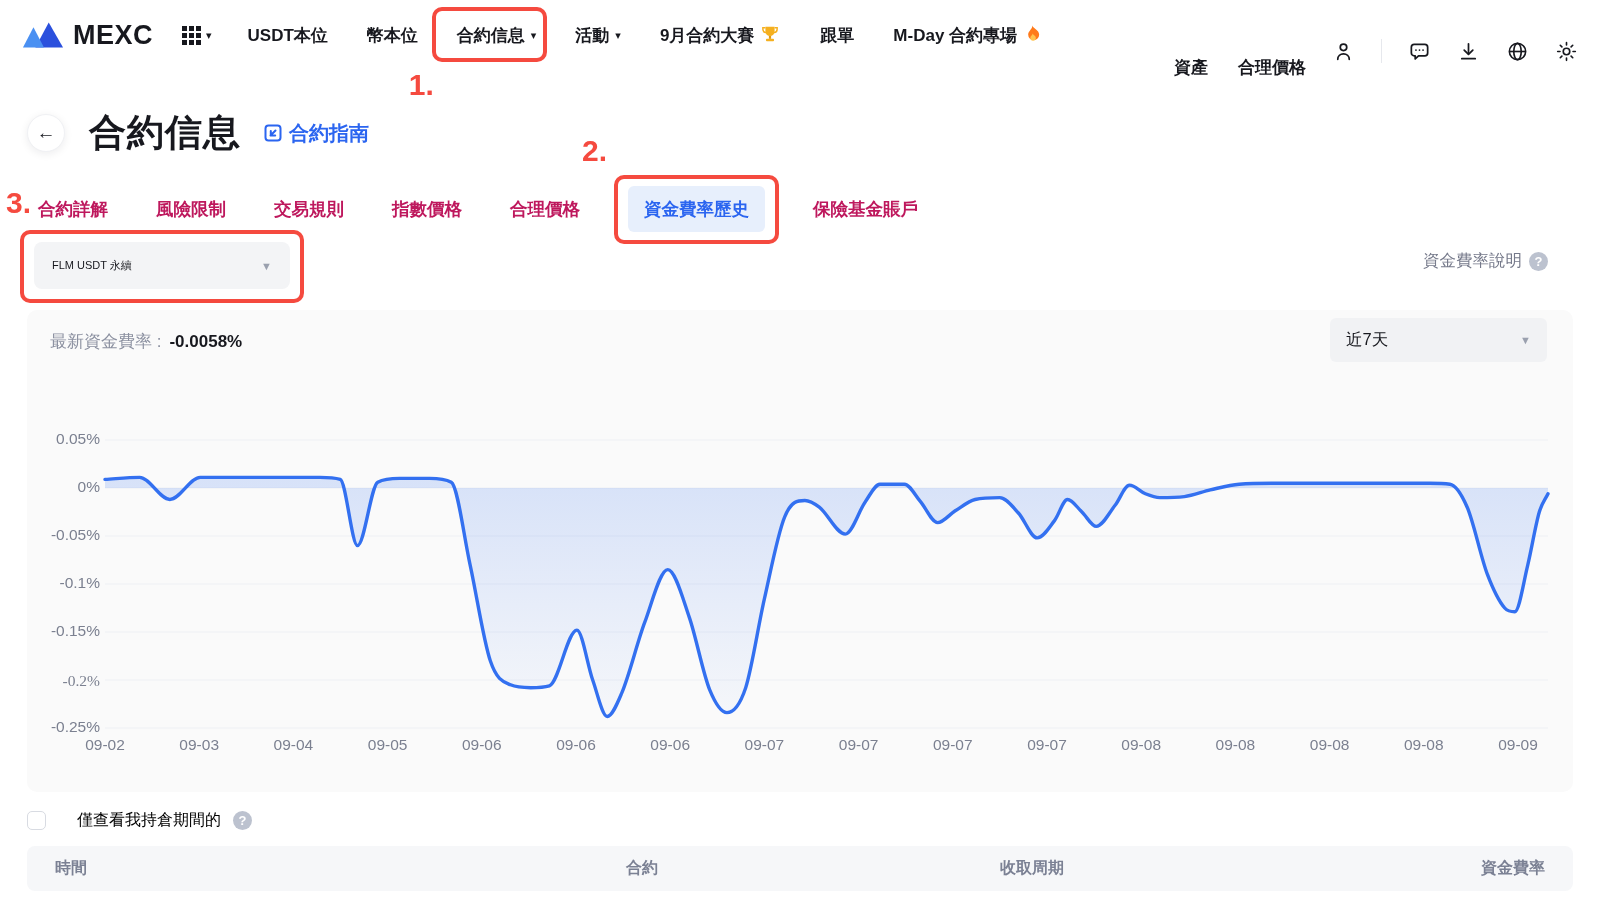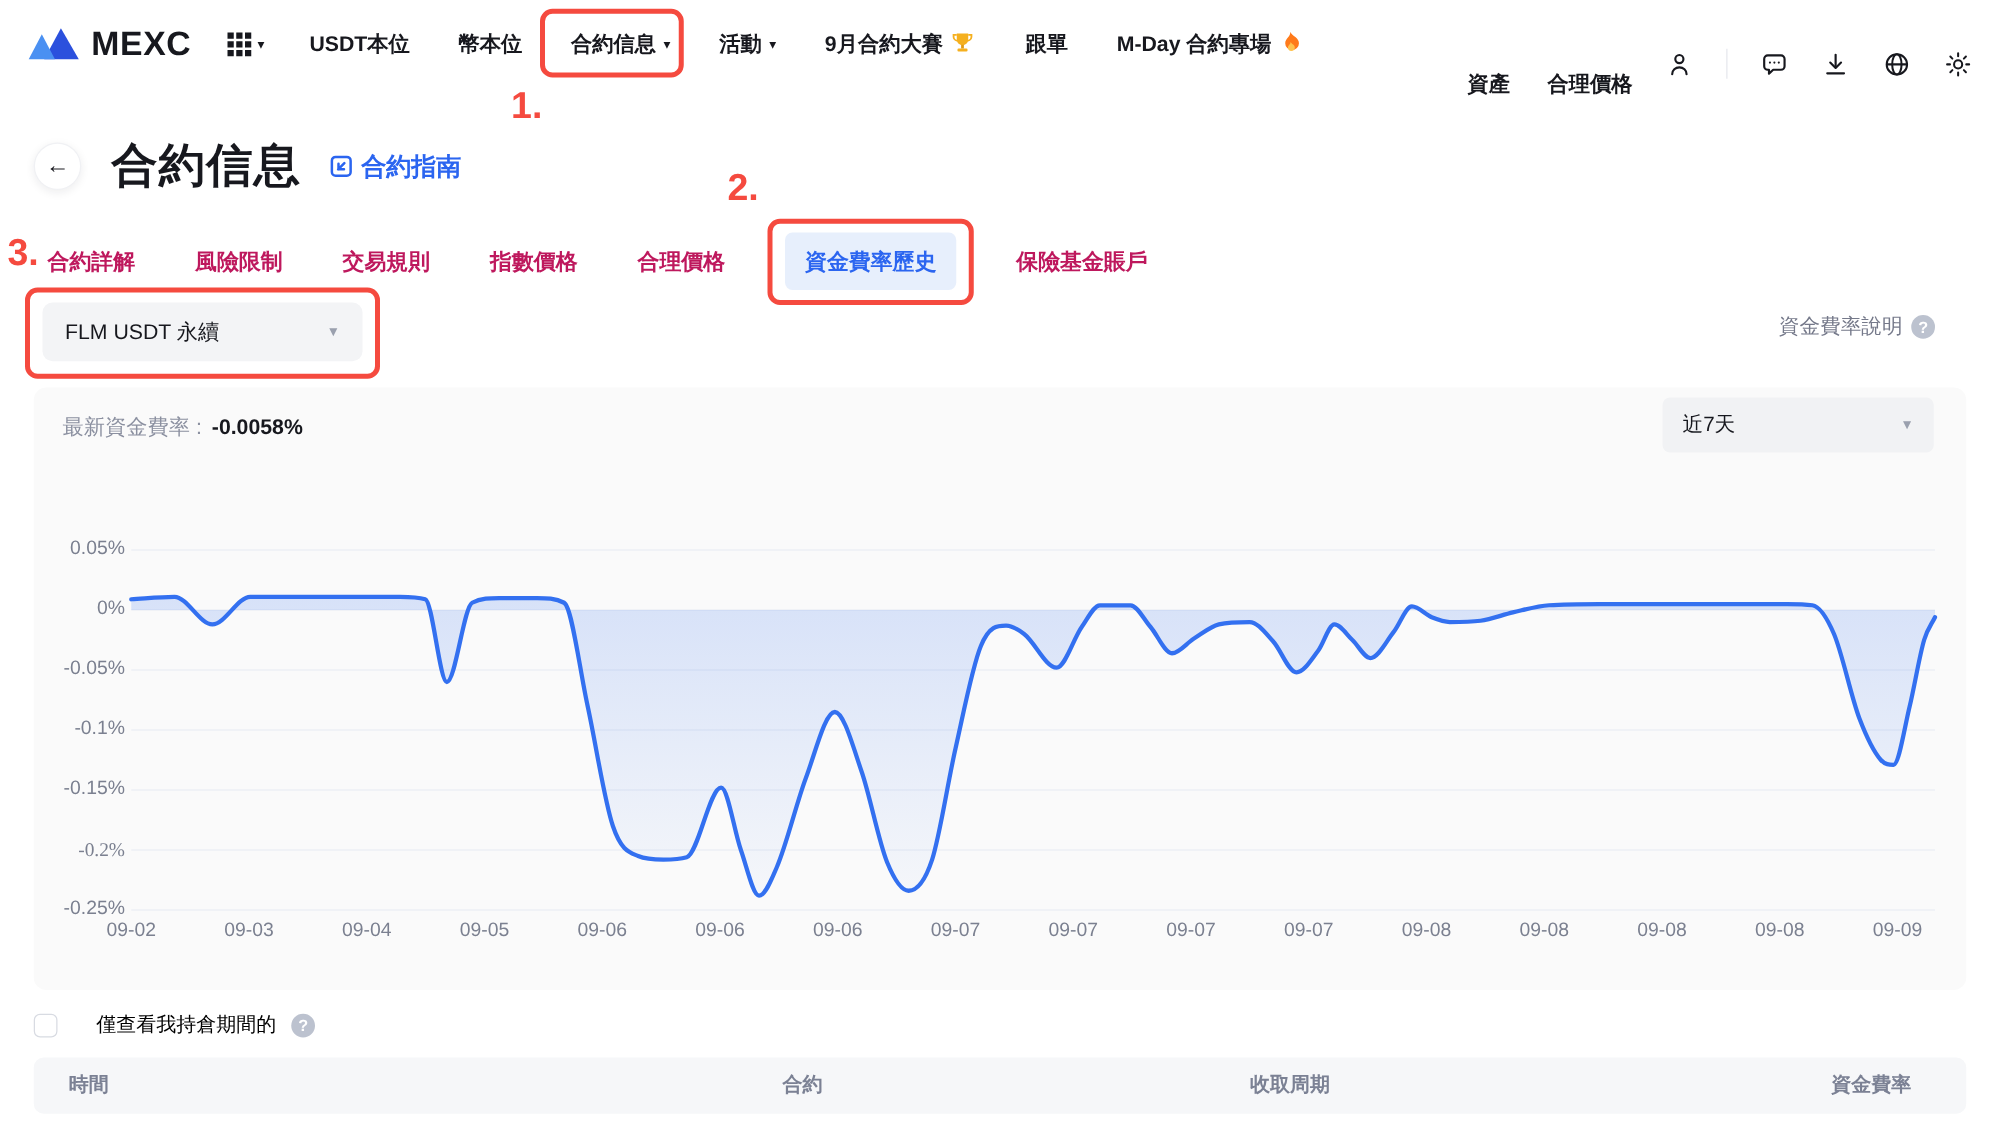--- a/index.html
+++ b/index.html
@@ -43,21 +43,21 @@
 
   
   .tabs { position:absolute; left:0; top:186px; padding-left:38px; display:flex; align-items:center; gap:48px; z-index:20; }
   .tab { position:relative; font-size:17.5px; font-weight:600; color:#be185d; white-space:nowrap; cursor:pointer; }
   .tab.active { color:#2b65f0; background:#e7effc; padding:11px 16px; border-radius:6px; }
 
   
   .select-row { position:absolute; left:34px; top:242px; z-index:20; }
   .select-pill { position:relative; width:256px; height:47px; background:#f3f4f6; border-radius:8px;
                  display:flex; align-items:center; padding:0 18px; cursor:pointer; }
-  .select-pill .val { font-size:17px; font-weight:500; }
+  .select-pill .val { font-size:11px; font-weight:500; }
   .pill-caret { margin-left:auto; font-size:11px; color:#9aa0ae; }
 
   .note-right { position:absolute; right:52px; top:250px; display:flex; align-items:center; gap:7px;
                 color:#75798a; font-size:16.5px; cursor:pointer; }
   .qmark { width:19px; height:19px; border-radius:50%; background:#bcc2cf; color:#fff; font-size:13px;
            font-weight:700; display:inline-flex; align-items:center; justify-content:center; }
 
   
   .panel { position:absolute; left:27px; top:310px; width:1546px; height:482px; background:#fafafa;
            border-radius:10px; z-index:1; }
@@ -74,21 +74,21 @@
   .xlab { position:absolute; width:90px; text-align:center; font-size:15.5px; color:#7b8090; z-index:3; }
 
   
   .filter-row { position:absolute; left:27px; top:810px; display:flex; align-items:center; gap:12px; z-index:5; }
   .checkbox { width:19px; height:19px; border:1.5px solid #d8dbe2; border-radius:5px; background:#fff; cursor:pointer; }
   .filter-lbl { font-size:16px; color:#000000;margin-left:19px; }
   .thead { position:absolute; left:27px; top:846px; width:1546px; height:45px; background:#f6f7f9;
            border-radius:8px; z-index:5; }
   .thead span { position:absolute; top:12px; font-size:16px; font-weight:600; color:#7b8194; }
   .th0 { left:28px; } .th1 { left:540px; width:150px; text-align:center; }
-  .th2 { left:930px; width:150px; text-align:center; } .th3 { right:44px; text-align:left;margin-left:33px; }
+  .th2 { left:930px; width:150px; text-align:center; } .th3 { right:28px; text-align:left;margin-left:33px; }
 </style>
 </head>
 <body>
 
 <div class="app">
 
   <svg id="chart-svg" width="1600" height="917" viewBox="0 0 1600 917">
     <defs>
       <linearGradient id="ag" x1="0" y1="440" x2="0" y2="755" gradientUnits="userSpaceOnUse">
         <stop offset="0" stop-color="rgba(51,112,240,0.20)"></stop>

